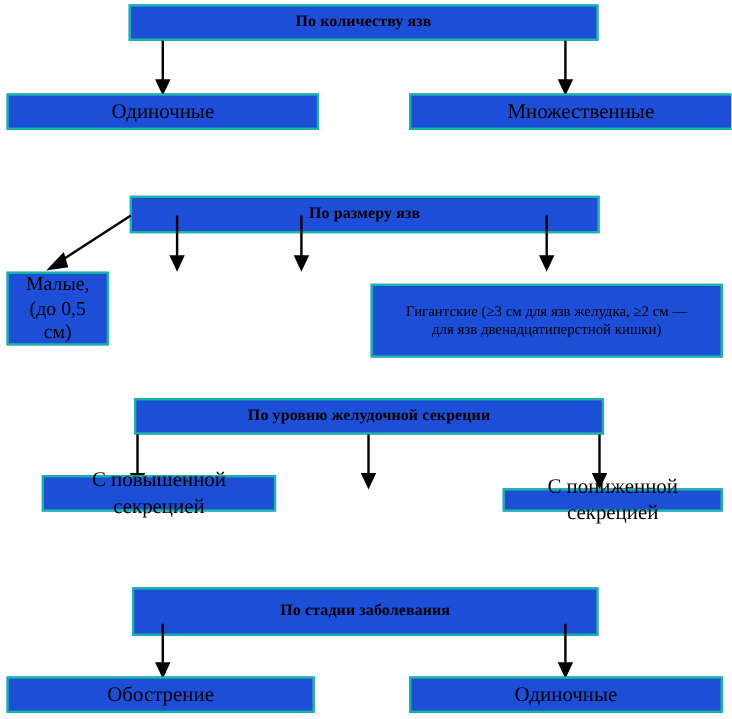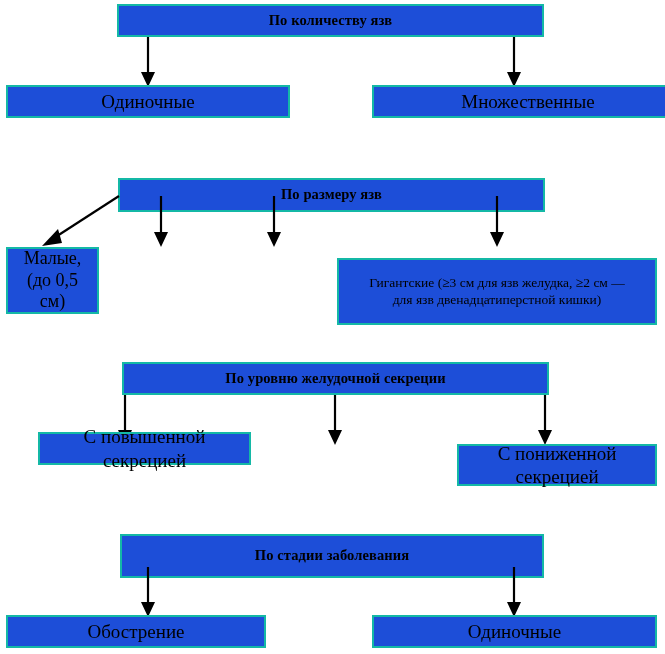--- a/index.html
+++ b/index.html
@@ -127,36 +127,36 @@
     <polygon points="328,36 342,36 335,51"></polygon>
     <polyline points="545,1 545,38"></polyline>
     <polygon points="538,36 552,36 545,51"></polygon>
   </svg>
 
   <div class="node leaf-node" style="left:6px; top:432px; width:213px; height:33px;margin-left:32px;">
     <span class="txt">С повышенной секрецией</span>
   </div>
 
 
-  <div class="node leaf-node" style="left:457px; top:444px; width:200px; height:42px;">
+  <div class="node leaf-node" style="left:457px; top:444px; width:200px; height:21px;">
     <span class="txt">С пониженной секрецией</span>
   </div>
 
   <div class="node header-node" style="left:120px; top:534px; width:424px; height:44px;">
     <span class="txt">По стадии заболевания</span>
   </div>
 
   <svg class="connector" style="left:0px; top:566px; width:665px; height:52px;">
     <polyline points="148,1 148,38"></polyline>
     <polygon points="141,36 155,36 148,51"></polygon>
     <polyline points="514,1 514,38"></polyline>
     <polygon points="507,36 521,36 514,51"></polygon>
   </svg>
 
-  <div class="node leaf-node" style="left:6px; top:615px; width:260px; height:33px;">
+  <div class="node leaf-node" style="left:6px; top:615px; width:280px; height:33px;">
     <span class="txt">Обострение</span>
   </div>
 
   <div class="node leaf-node" style="left:372px; top:615px; width:285px; height:33px;">
     <span class="txt">Одиночные</span>
   </div>
 
 </div>
 
 </body></html>

